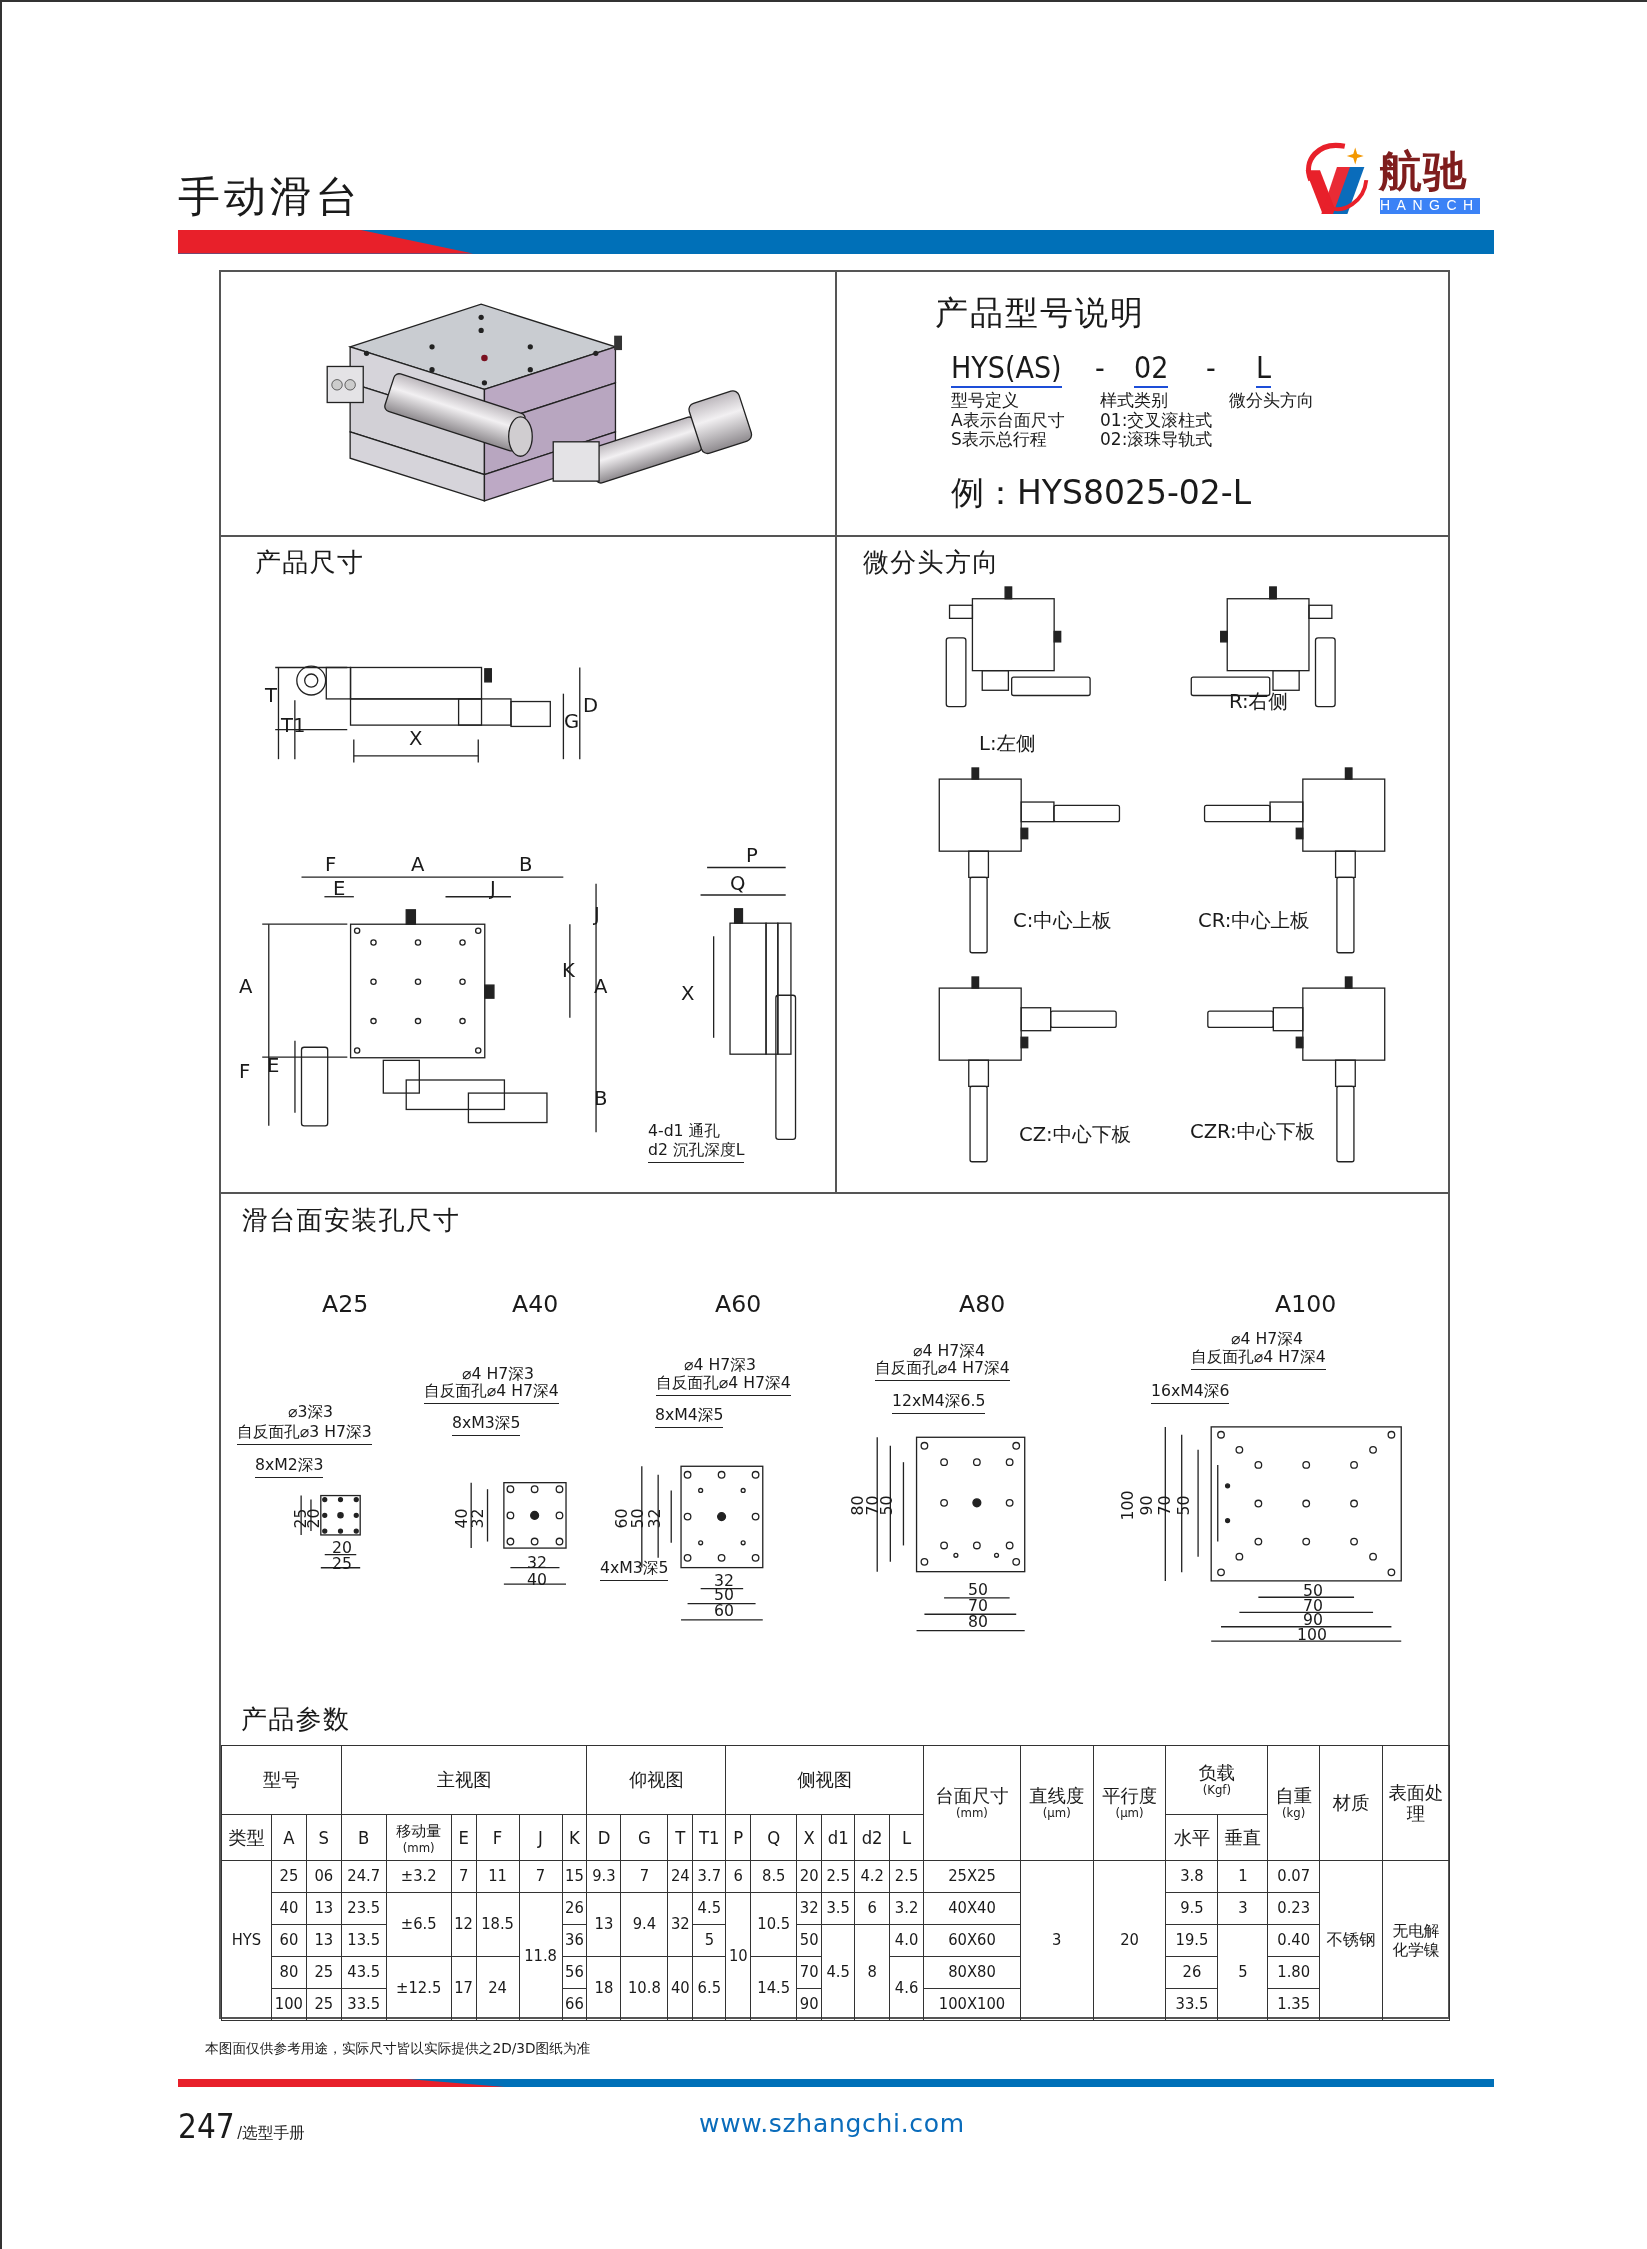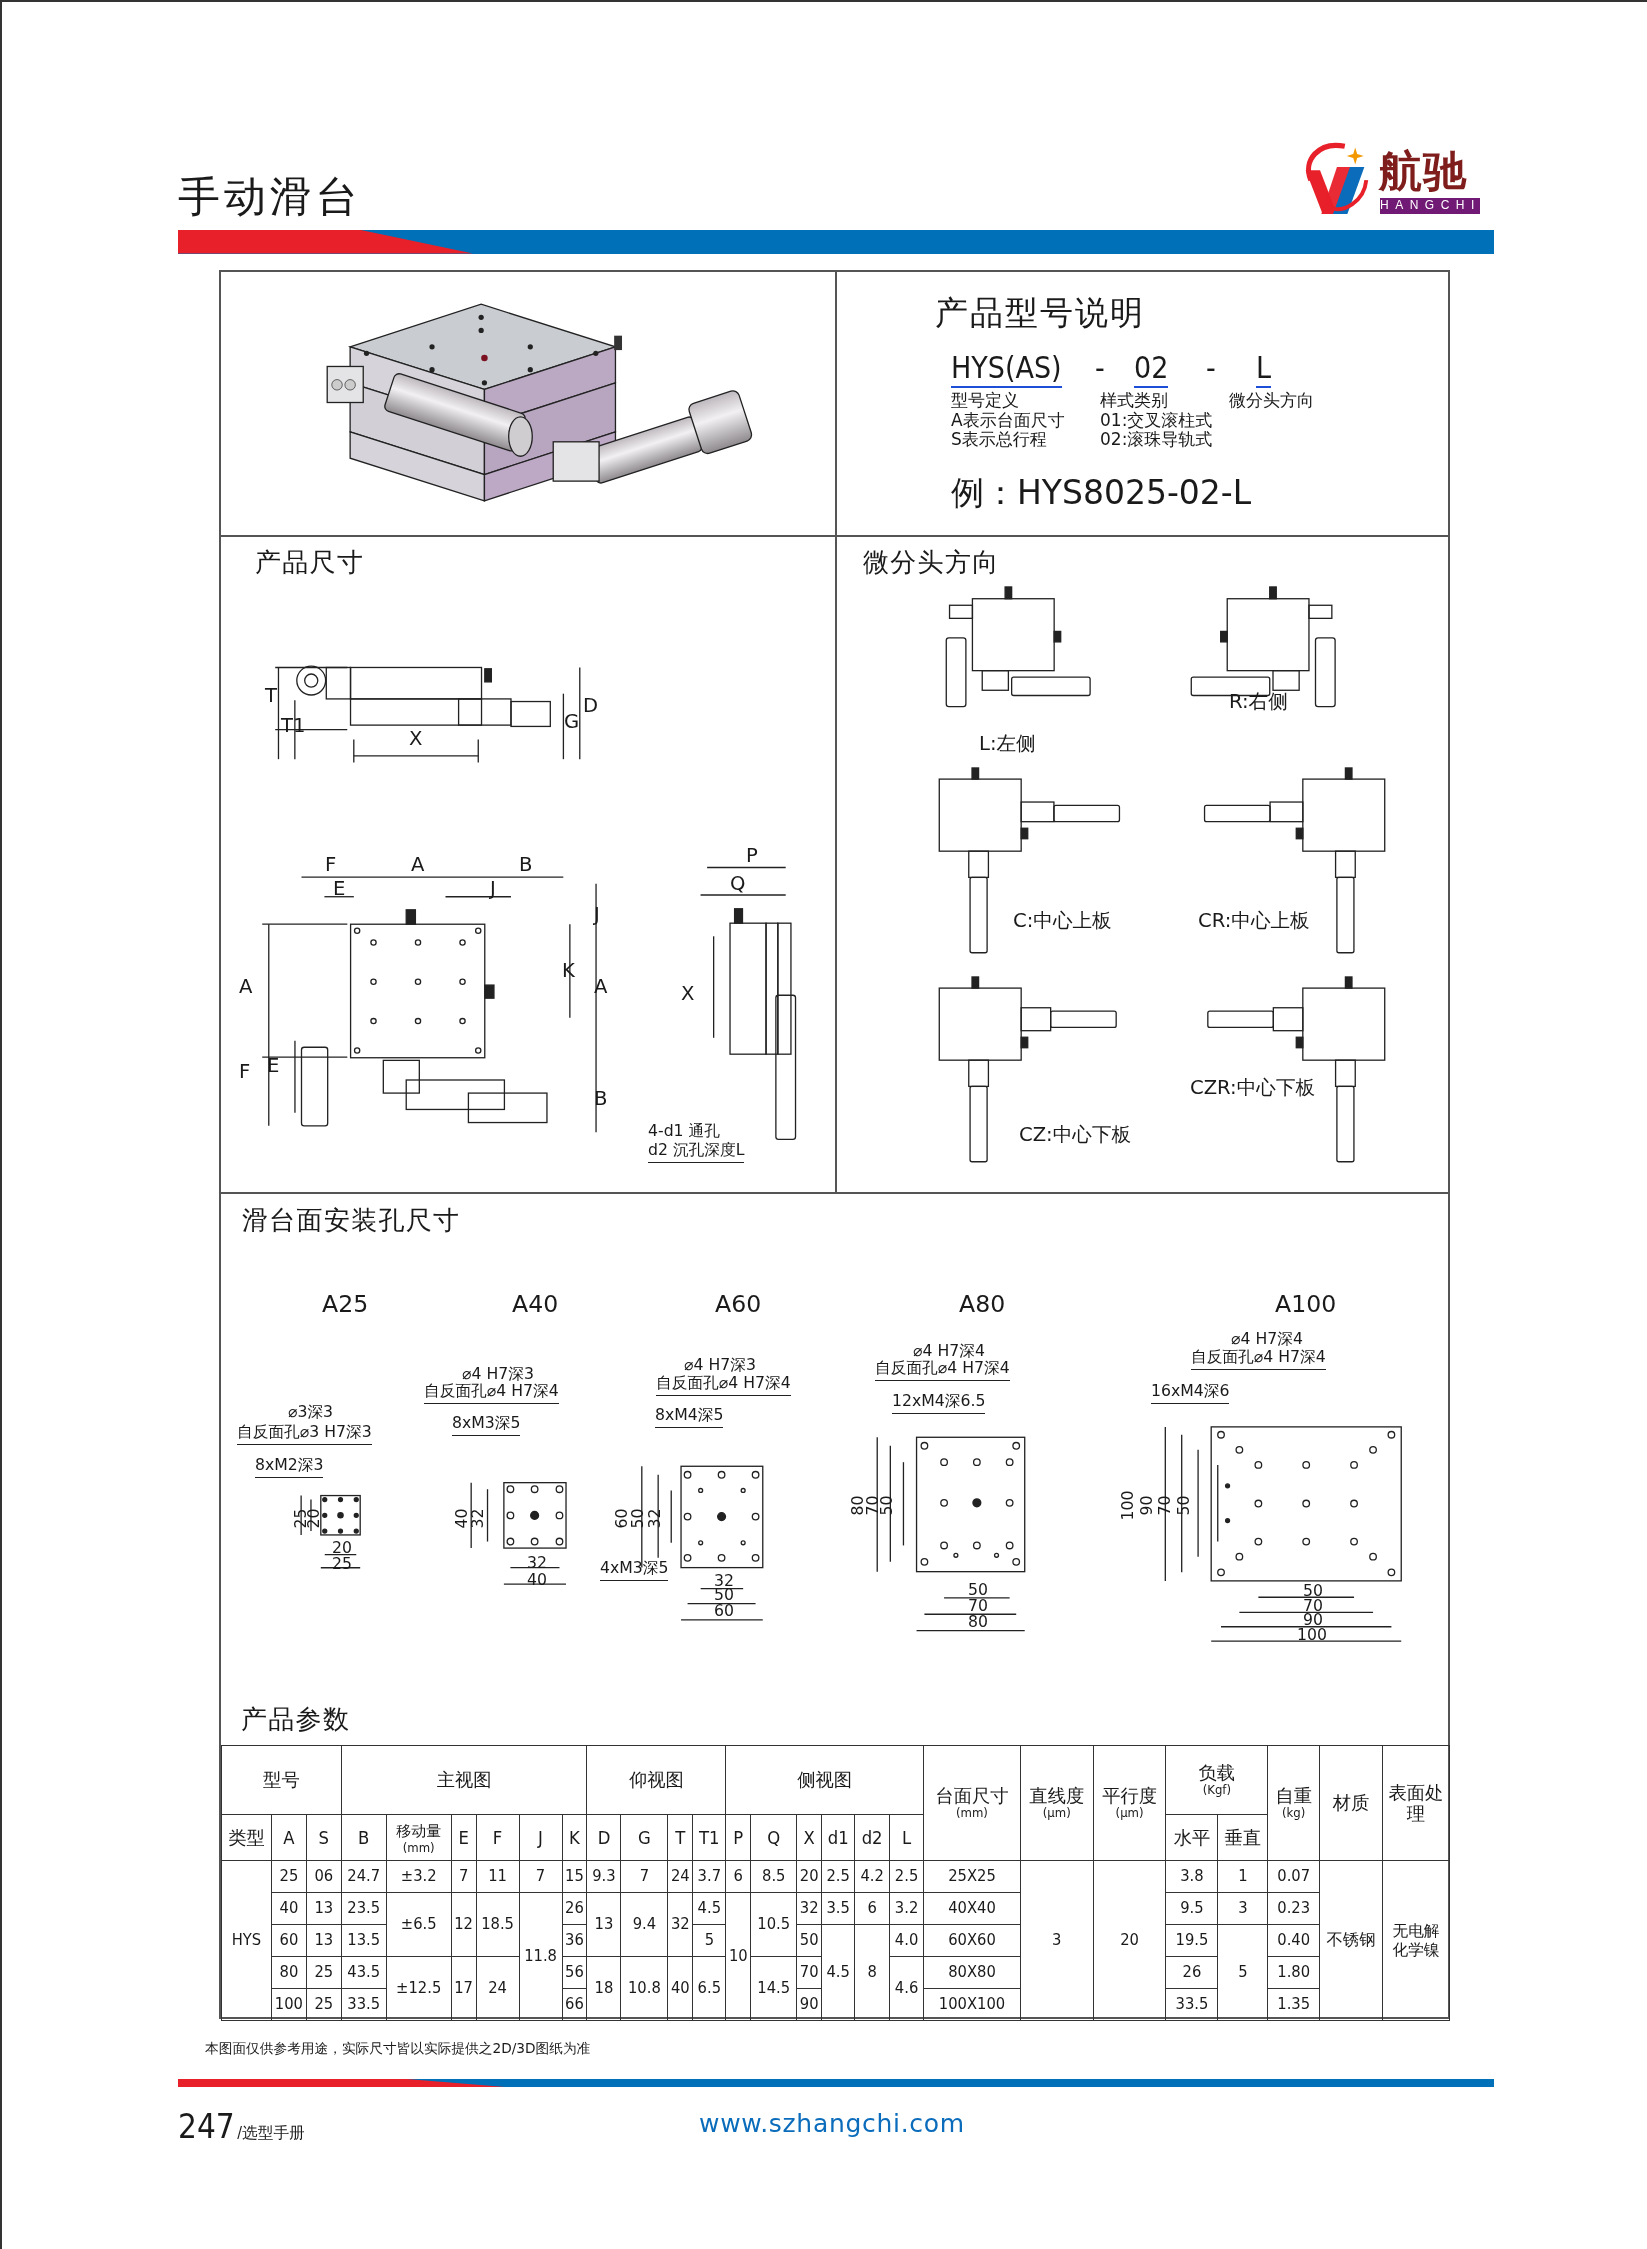--- a/index.html
+++ b/index.html
@@ -11,21 +11,21 @@
   .hdr-title { position: absolute; left: 178px; top: 169px; font-size: 42px; font-weight: normal; letter-spacing: 3.9px; }
   .bar { position: absolute; left: 178px; width: 1316px; height: 23.6px; background: #0070b8; overflow: hidden; }
   .bar .red { position: absolute; left: 0; top: 0; height: 100%; width: 295px; background: #e8202a; clip-path: polygon(0 0, 62% 0, 100% 100%, 0 100%); }
   .bar.top { top: 230px; }
   .bar.bottom { top: 2079px; height: 7.9px; }
   .bar.bottom .red { width: 327px; clip-path: polygon(0 0, 70% 0, 100% 100%, 0 100%); }
 
   .logo { position: absolute; left: 1299px; top: 134px; width: 196px; height: 85px; }
   .logo-mark { position: absolute; left: 0; top: 6.5px; width: 72px; height: 75px; }
   .logo-cn { position: absolute; left: 80px; top: 14.4px; font-size: 43px; font-weight: bold; color: #7f1d1d; letter-spacing: 1.3px; line-height: 46px; }
-  .logo-en { position: absolute; left: 81px; top: 64px; width: 100px; height: 15.7px; background: #701a75; color: #fff; font-size: 12px; letter-spacing: 6.5px; text-align: center; line-height: 15.7px; font-family: "Liberation Sans", sans-serif; }
+  .logo-en { position: absolute; left: 81px; top: 64px; width: 100px; height: 15.7px; background: #3b82f6; color: #fff; font-size: 14px; letter-spacing: 6.5px; text-align: center; line-height: 15.7px; font-family: "Liberation Sans", sans-serif; }
 
   
   .frame { position: absolute; left: 219px; top: 270px; width: 1231px; height: 1749px; border: 2px solid #555; }
   .vline { position: absolute; background: #555; width: 2px; }
   .hline { position: absolute; background: #555; height: 2px; }
 
   .sec-title { position: absolute; font-size: 26px; letter-spacing: 1.3px; }
 
   
   .model-title { position: absolute; left: 935px; top: 291px; font-size: 33px; letter-spacing: 2px; }
@@ -299,21 +299,21 @@
 
 <svg style="left:1198px; top:975px;" width="190" height="190" viewBox="0 0 290 290" stroke="#222" fill="none" stroke-width="2">
   <rect x="160" y="20" width="125" height="110"></rect>
     <rect x="115" y="50" width="45" height="35"></rect>
     <rect x="15" y="55" width="100" height="25" rx="3"></rect>
   <rect x="210" y="130" width="30" height="40"></rect>
     <rect x="212" y="170" width="26" height="115" rx="3"></rect>
   <rect x="225" y="3" width="10" height="17" fill="#222"></rect>
     <rect x="150" y="95" width="10" height="16" fill="#222"></rect>
 </svg>
-<div class="lbl" style="left:1190px; top:1074px;">CZR:中心下板</div>
+<div class="lbl" style="left:1190px; top:1118px;">CZR:中心下板</div>
 
 <div class="sec-title" style="left:242px; top:1203px;">滑台面安装孔尺寸</div>
 
 <div class="plate-title" style="left:322px; top:1290px;">A25</div>
 <div class="plate-title" style="left:512px; top:1290px;">A40</div>
 <div class="plate-title" style="left:715px; top:1290px;">A60</div>
 <div class="plate-title" style="left:959px; top:1290px;">A80</div>
 <div class="plate-title" style="left:1275px; top:1290px;">A100</div>
 
 <div class="ann" style="left:288px; top:1402px;">⌀3深3</div>

